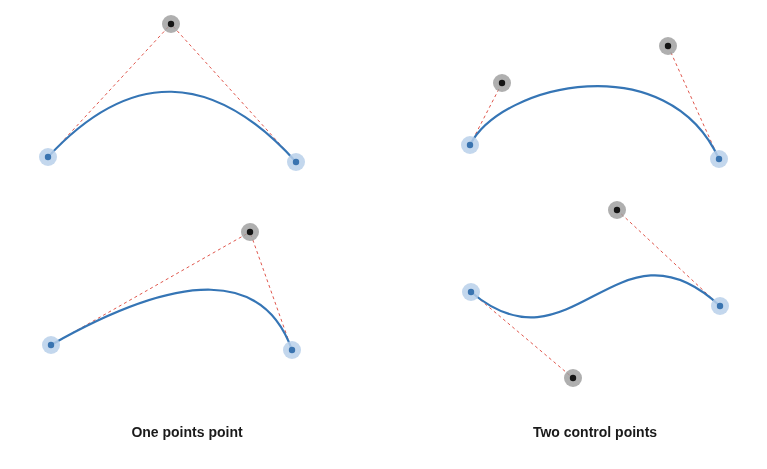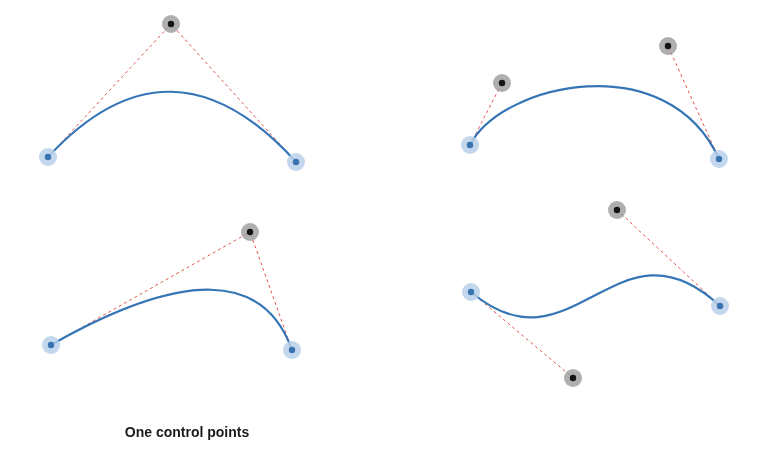--- a/index.html
+++ b/index.html
@@ -74,16 +74,17 @@
           <circle cx="720" cy="306" r="9" fill="#b8d0ea" opacity="0.85"></circle>
           <circle cx="720" cy="306" r="3.2" fill="#3a74b0"></circle>
           <circle cx="573" cy="378" r="9" fill="#9b9b9b" opacity="0.8"></circle>
           <circle cx="573" cy="378" r="3.2" fill="#141414"></circle>
           <circle cx="617" cy="210" r="9" fill="#9b9b9b" opacity="0.8"></circle>
           <circle cx="617" cy="210" r="3.2" fill="#141414"></circle>
         </g>
       </g>
   </svg>
 
-  <div class="caption" id="caption-left">One control points</div>
+  <div class="caption" id="caption-left">One points point</div>
 
+  <div class="caption" id="caption-right">Two control points</div>
 
 </div>
 
 </body></html>

